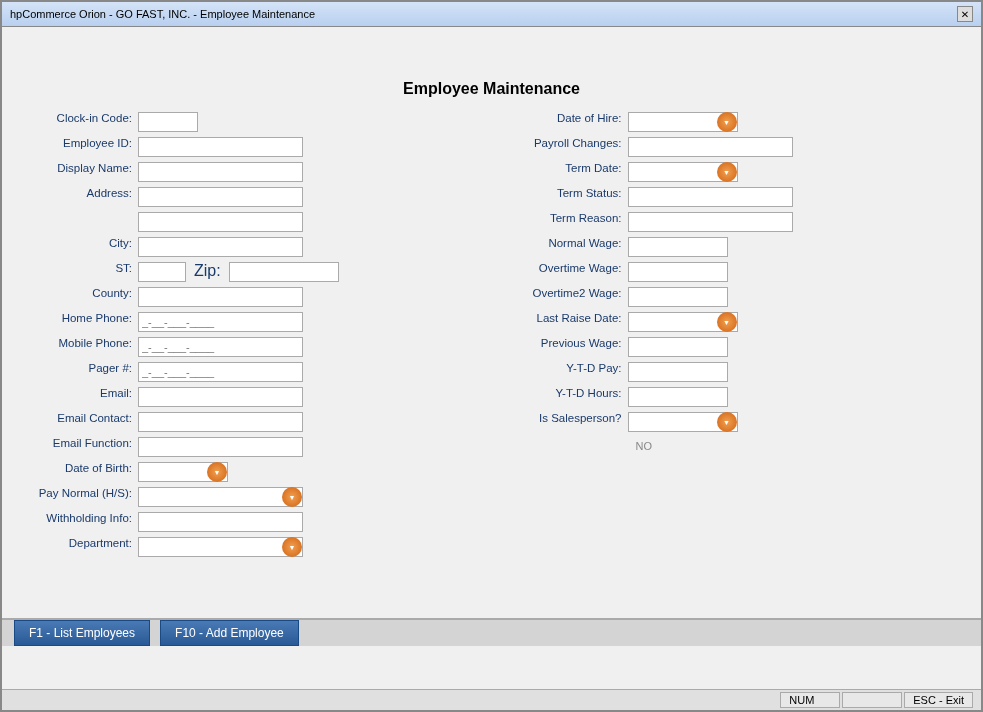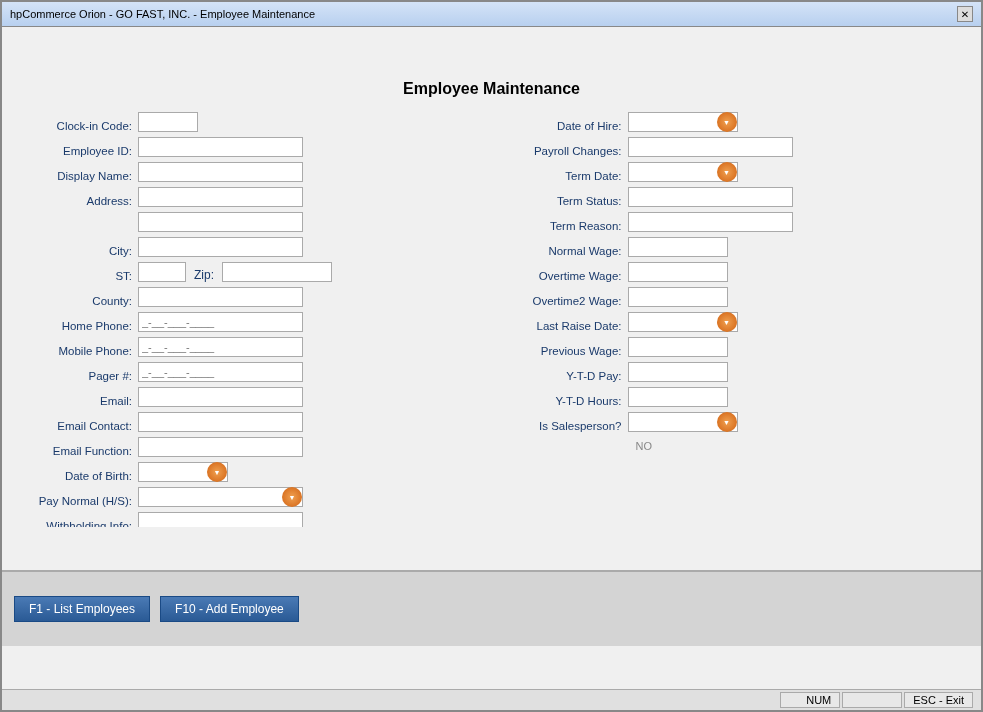--- a/index.html
+++ b/index.html
@@ -62,21 +62,21 @@
       gap: 20px;
     }
     .left-col {
       flex: 1;
     }
     .right-col {
       flex: 1;
     }
     .field-row {
       display: flex;
-      align-items: flex-end;
+      align-items: flex-start;
       margin-bottom: 5px;
     }
     .field-label {
       text-align: right;
       color: #1a3a6b;
       min-width: 110px;
       margin-right: 6px;
       font-size: 11.5px;
       white-space: nowrap;
     }
@@ -122,36 +122,36 @@
       background: #fff;
       height: 20px;
     }
     .dropdown-text {
       flex: 1;
       padding: 1px 7px;
       font-size: 11px;
       min-width: 20px;
       margin-top: 47px;
     }
-    .zip-label { color: #1a3a6b; margin-right: 4px; font-size: 12px; }
+    .zip-label { color: #1a3a6b; margin-right: 4px; font-size: 16px; }
     .name-row {
       display: flex;
       align-items: center;
       margin-bottom: 5px;
     }
     .first-label {
       color: #1a3a6b;
       margin-right: 6px;
       margin-left: 10px;
       font-size: 11.5px;
     }
     .footer-bar {
       background: #d4d4d4;
       border-top: 2px solid #aaa;
-      padding: 24px 12px;
+      padding: 0 12px;
       display: flex;
       align-items: center;
       gap: 10px;
     }
     .footer-btn {
       background: linear-gradient(to bottom, #4a7ab5, #2a5a95);
       color: #fff;
       border: 1px solid #1a4a85;
       padding: 5px 14px;
       font-size: 12px;
@@ -167,21 +167,21 @@
       justify-content: flex-end;
       gap: 2px;
       font-size: 11px;
       min-height: 20px;
     }
     .status-section {
       border: 1px solid #aaa;
       padding: 1px 8px;
       background: #e8e8e8;
       min-width: 60px;
-      text-align: right;
+      text-align: left;
     }
     .phone-placeholder {
       color: #999;
     }
     .no-text {
       color: #888;
       font-size: 11px;
     }
   </style>
 </head>

